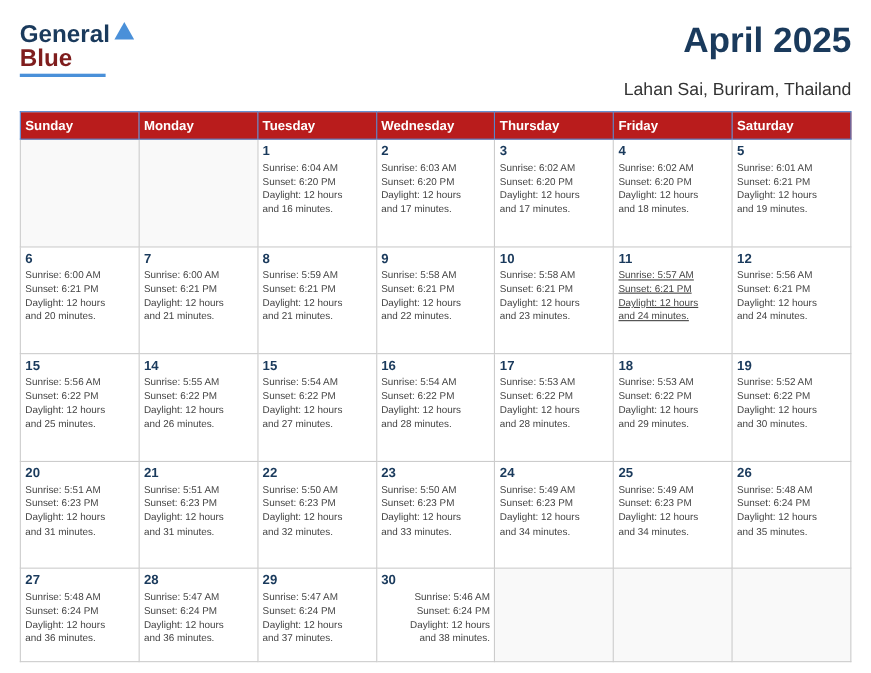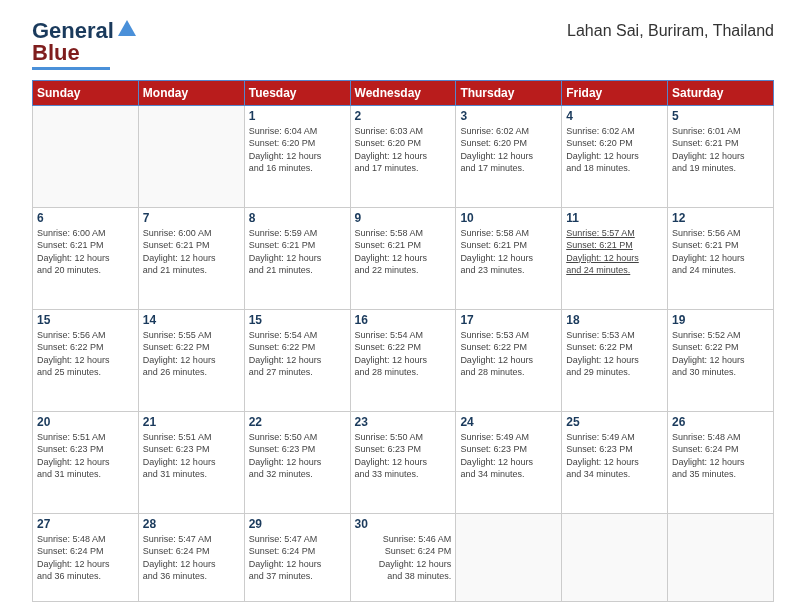--- a/index.html
+++ b/index.html
@@ -6,21 +6,21 @@
     body {
       font-family: Arial, sans-serif;
       background: #fff;
       width: 792px;
       height: 612px;
       overflow: hidden;
     }
     .page {
       width: 792px;
       height: 612px;
-      padding: 18px 18px 10px 32px;
+      padding: 18px 18px 10px 18px;
       display: flex;
       flex-direction: column;
     }
     .header {
       display: flex;
       justify-content: space-between;
       align-items: flex-start;
       margin-bottom: 10px;
     }
     .logo {
@@ -32,21 +32,21 @@
       text-align: right;
     }
     .main-title {
       font-size: 32px;
       font-weight: bold;
       color: #1a3a5c;
     }
     .subtitle {
       font-size: 16px;
       color: #333;
-      margin-top: 4px;
+      margin-top: 18px;
     }
     .calendar {
       flex: 1;
       border: 1px solid #ccc;
       border-collapse: collapse;
       width: 100%;
       table-layout: fixed;
     }
     .calendar-header-row th {
       background: #b91c1c;
@@ -96,20 +96,21 @@
         <svg width="22" height="22" viewBox="0 0 22 22" style="margin-left:2px; margin-top:-4px;">
           <polygon points="11,2 20,18 2,18" fill="#4a90d9"></polygon>
         </svg>
       </div>
       <div style="display:flex; align-items:center; margin-top:-4px;">
         <span style="font-size:22px; font-weight:bold; color:#7f1d1d;">Blue</span>
       </div>
       <div style="width:78px; height:2.5px; background:#4a90d9; margin-top:1px;"></div>
     </div>
     <div class="title-block">
+      <div class="main-title">April 2025</div>
       <div class="subtitle">Lahan Sai, Buriram, Thailand</div>
     </div>
   </div>
 
   <table class="calendar">
     <thead>
       <tr class="calendar-header-row">
         <th>Sunday</th>
         <th>Monday</th>
         <th>Tuesday</th>

